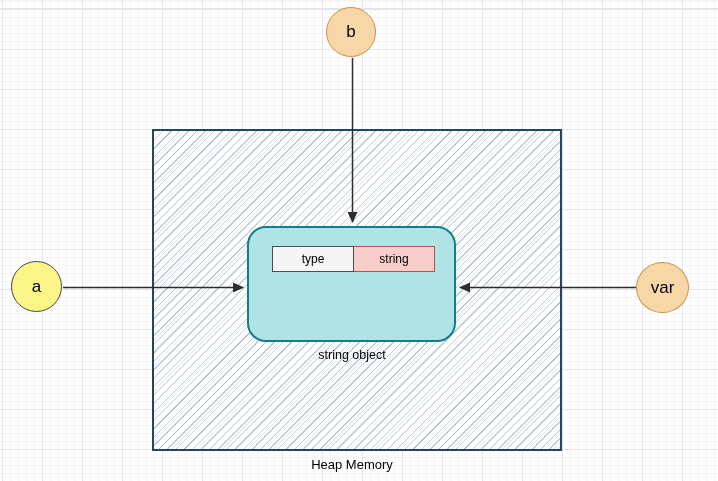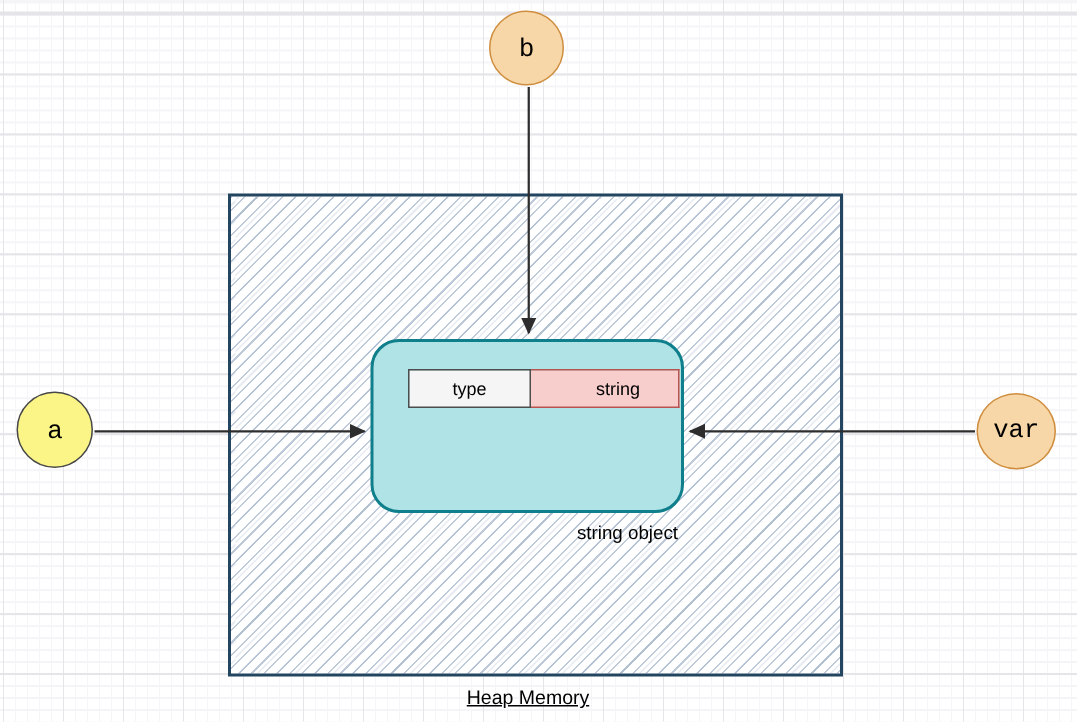--- a/index.html
+++ b/index.html
@@ -36,38 +36,37 @@
       repeating-linear-gradient(135deg, rgba(101,129,165,0.16) 0 1px, transparent 1px 9px);
     background-position: 0 0, 3px 1px;
   }
   .heap-label {
     position: absolute;
     left: 252px; top: 457px;
     width: 200px;
     text-align: center;
     font-size: 13px;
     color: #000000;
-    text-decoration: underline;
   }
 
   
   .string-object {
     position: absolute;
     left: 247px; top: 226px;
     width: 209px; height: 116px;
     box-sizing: border-box;
     background: #b0e3e6;
     border: 2px solid #0f7f8b;
     border-radius: 19px;
   }
   .string-object-label {
     position: absolute;
     left: 252px; top: 348px;
     width: 200px;
-    text-align: right;
+    text-align: center;
     font-size: 12.5px;
     color: #000000;
   }
 
   
   .obj-table {
     position: absolute;
     left: 272px; top: 246px;
     border-collapse: collapse;
   }
@@ -80,21 +79,20 @@
     font-size: 12px;
     color: #000000;
   }
   .obj-table td.key {
     background: #f5f5f5;
     border: 1px solid #4d4d4d;
   }
   .obj-table td.val {
     background: #f8cecc;
     border: 1px solid #b85450;
-    padding-left: 18px;
   }
 
   
   .circle {
     position: absolute;
     box-sizing: border-box;
     border-radius: 50%;
     display: flex;
     align-items: center;
     justify-content: center;
@@ -104,21 +102,21 @@
   .circle.orange {
     background: #f7d7a8;
     border: 1.5px solid #cf8e3f;
   }
   .circle.yellow {
     background: #fbf588;
     border: 1.5px solid #474747;
   }
   #node-b   { left: 326px; top: 7px;   width: 50px; height: 50px; }
   #node-a   { left: 11px;  top: 261px; width: 51px; height: 51px; }
-  #node-var { left: 651px; top: 262px; width: 53px; height: 51px; font-family: Liberation Mono, monospace; }
+  #node-var { left: 636px; top: 262px; width: 53px; height: 51px; }
 
   .arrow-layer {
     position: absolute;
     left: 0; top: 0;
     width: 718px; height: 481px;
     pointer-events: none;
   }
 </style>
 </head>
 <body>

